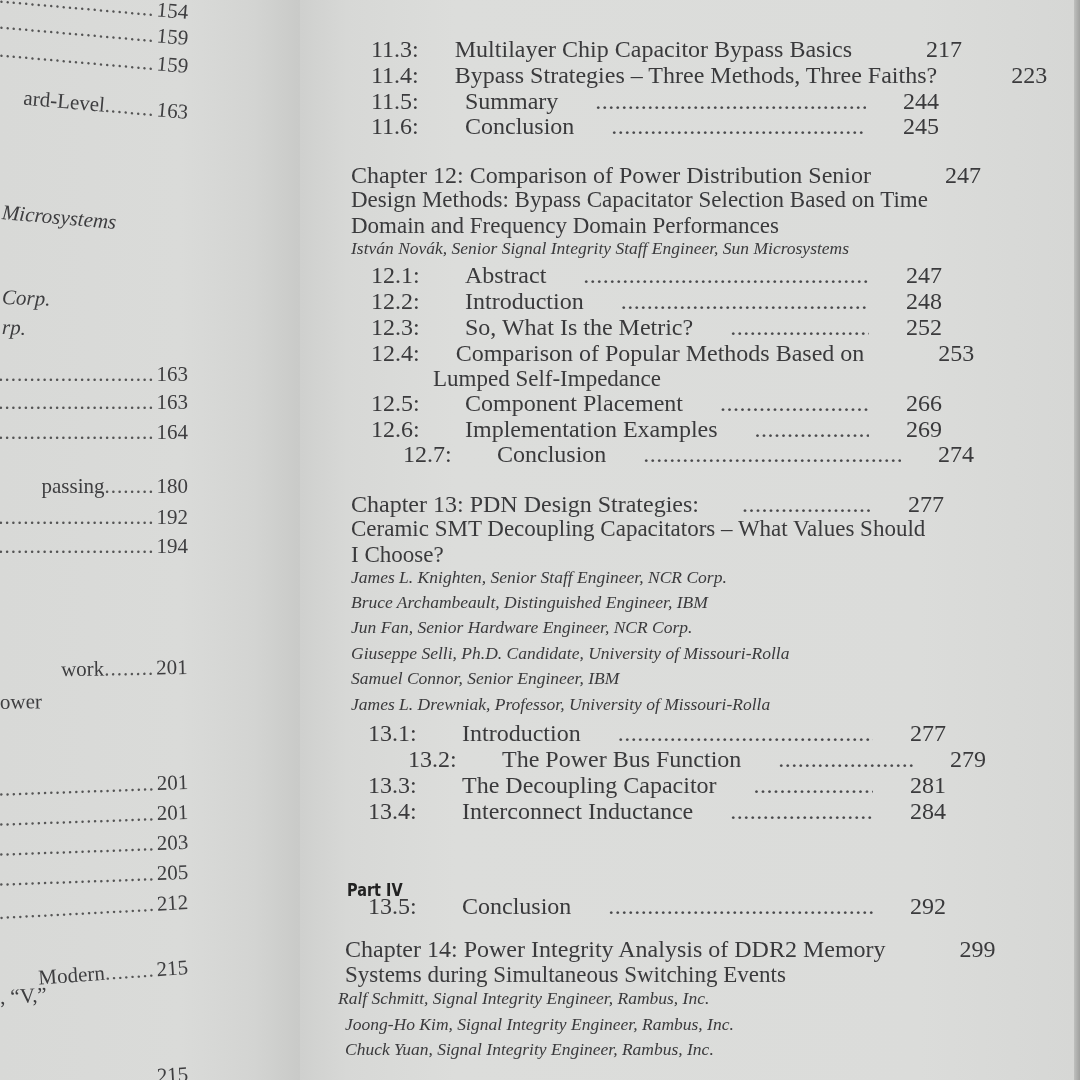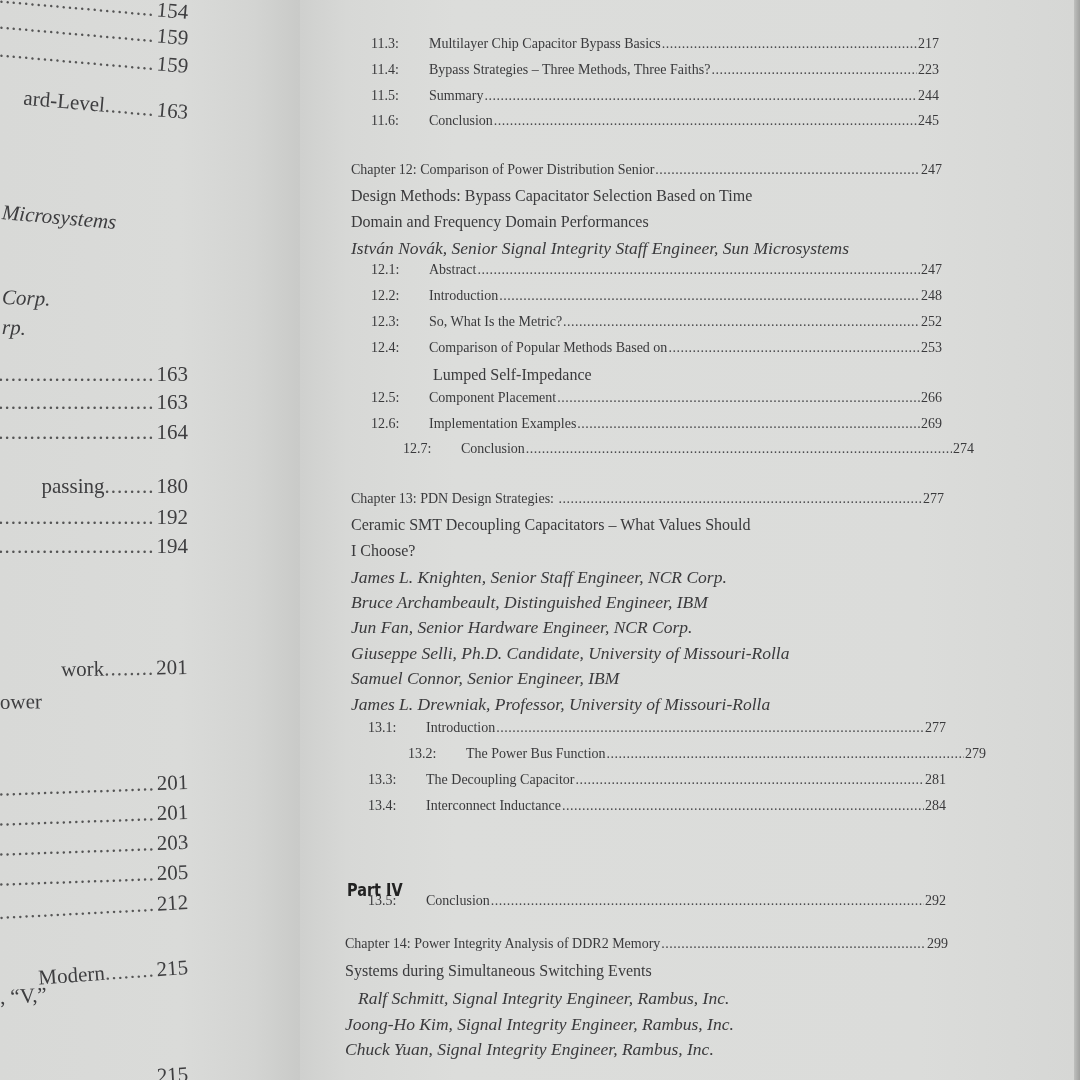--- a/index.html
+++ b/index.html
@@ -30,34 +30,35 @@
     position:absolute; left:0; font-size:21px; white-space:nowrap; color:#3e3e40;
     transform-origin:left center;
   }
   .lrow .dots { letter-spacing:1px; color:#555; }
   .lrow .num { margin-left:2px; }
   .lrow.ital { font-style:italic; }
 
   
   .toc { position:absolute; left:0; top:0; width:1080px; height:1080px; }
   .entry {
-    position:absolute; display:flex; align-items:baseline; font-size:14px; white-space:nowrap;
+    position:absolute; display:flex; align-items:baseline; font-size:24px; white-space:nowrap;
     color:#3a3a3c;
+    gap:36px;
   }
   .entry .secnum { width:58px; display:inline-block; }
   .entry .title { }
   .entry .leader {
     flex:1; overflow:hidden; margin:0 1px; color:#4a4a4c; letter-spacing:0.5px;
   }
   .entry .leader::after {
     content:"....................................................................................................................................................................................";
   }
   .entry .page { }
   .plain {
-    position:absolute; font-size:16px; white-space:nowrap; color:#3a3a3c;
+    position:absolute; font-size:23px; white-space:nowrap; color:#3a3a3c;
   }
   .author {
     position:absolute; font-size:17.5px; font-style:italic; white-space:nowrap; color:#3a3a3c;
   }
   .part {
     position:absolute; font-family:"DejaVu Sans","Liberation Sans",sans-serif;
     font-weight:bold; font-size:17px; color:#222; transform:scaleX(0.85); transform-origin:left;
   }
 </style>
 </head>
@@ -220,16 +221,16 @@
   </div>
 
   <div class="part" style="left:347px; top:880px;">Part IV</div>
 
   <div class="entry" style="left:345px; top:936px; width:603px;">
     <span class="title">Chapter 14: Power Integrity Analysis of DDR2 Memory</span>
     <span class="leader"></span>
     <span class="page">299</span>
   </div>
   <div class="plain" style="left:345px; top:962px;">Systems during Simultaneous Switching Events</div>
-  <div class="author" style="left:358px; top:988px;">Ralf Schmitt, Signal Integrity Engineer, Rambus, Inc.</div>
+  <div class="author" style="left:338px; top:988px;">Ralf Schmitt, Signal Integrity Engineer, Rambus, Inc.</div>
   <div class="author" style="left:345px; top:1014px;">Joong-Ho Kim, Signal Integrity Engineer, Rambus, Inc.</div>
   <div class="author" style="left:345px; top:1039px;">Chuck Yuan, Signal Integrity Engineer, Rambus, Inc.</div>
 </div>
 
 </body></html>

